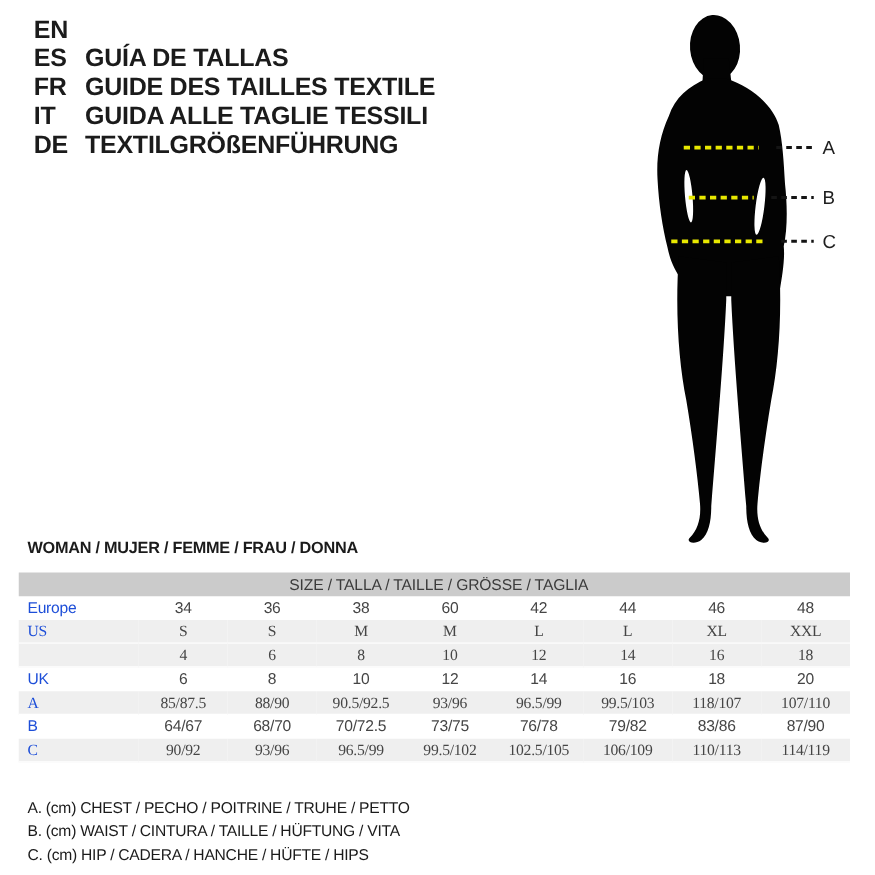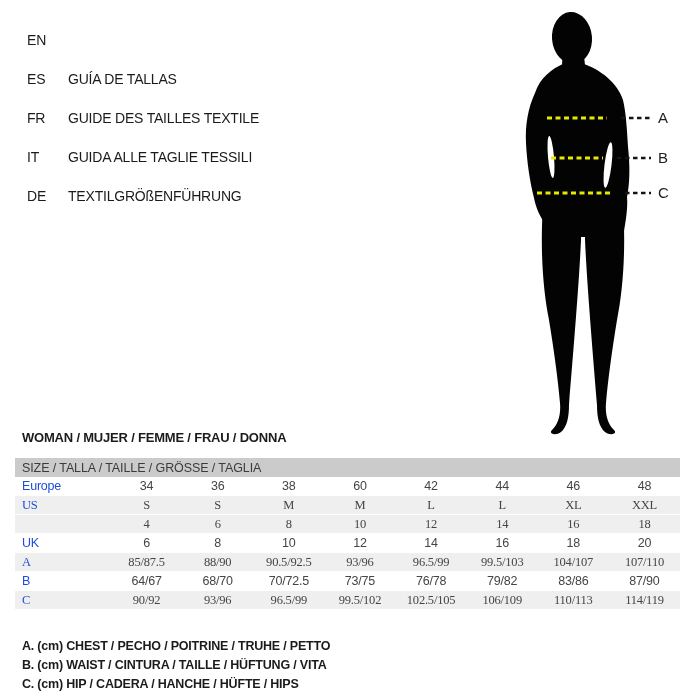--- a/index.html
+++ b/index.html
@@ -2,51 +2,51 @@
 <html style="--dash-yellow: #e8e800; --dash-black: #141414; --header-bg: #cbcbcb; --stripe-bg: #efefef;"><head>
 <meta charset="utf-8">
 <style>
   html,body{margin:0;padding:0;background:#fff;}
   #page{
     position:relative;width:700px;height:700px;background:#ffffff;overflow:hidden;
     font-family:"Liberation Sans","DejaVu Sans",sans-serif;color:#1b1b1b;
   }
   
   #lang-list{position:absolute;left:27px;top:13px;}
-  .lang-row{display:flex;line-height:23px;font-size:14px;font-weight:400;letter-spacing:-0.2px;margin-top:16px;}
+  .lang-row{display:flex;line-height:23px;font-size:20px;font-weight:700;letter-spacing:-0.2px;}
   .lang-code{width:41px;flex:0 0 41px;}
   .lang-label{white-space:nowrap;}
 
   
   #figure-wrap{position:absolute;left:495px;top:5px;width:200px;height:430px;}
   .silhouette{fill:#030303;}
   .cutout{fill:#ffffff;}
   .dash-yellow{stroke:var(--dash-yellow,#e8e800);stroke-width:3;stroke-dasharray:5 3.5;fill:none;}
   .dash-black{stroke:var(--dash-black,#141414);stroke-width:2.4;stroke-dasharray:4.5 3.5;fill:none;}
   .marker-label{font-family:"Liberation Sans","DejaVu Sans",sans-serif;font-size:15px;fill:#1e1e1e;}
 
   
   #section-heading{position:absolute;left:22px;top:430px;font-size:13px;font-weight:700;letter-spacing:-0.2px;}
 
   
   #size-table{position:absolute;left:15px;top:458px;width:665px;border-collapse:separate;border-spacing:0;table-layout:fixed;}
   #size-table th{
-    background:var(--header-bg,#cbcbcb);text-align:left;font-weight:400;font-size:12.5px;color:#3b3b3b;
+    background:var(--header-bg,#cbcbcb);text-align:center;font-weight:400;font-size:12.5px;color:#3b3b3b;
     height:19px;padding:0 0 0 7px;letter-spacing:-0.1px;
   }
   #size-table td{
     font-size:12.5px;color:#454545;height:18px;padding:0;text-align:center;
     border-bottom:1px solid #ffffff;white-space:nowrap;letter-spacing:-0.2px;
   }
   #size-table td.row-label{text-align:left;padding-left:7px;color:#1d4ed8;}
   #size-table tr.shaded td{background:var(--stripe-bg,#efefef);font-family:Liberation Serif, serif;}
 
   
   #legend{position:absolute;left:22px;top:637px;}
-  .legend-row{font-size:12.5px;font-weight:700;line-height:19px;letter-spacing:-0.2px;white-space:nowrap;}
+  .legend-row{font-size:12.5px;font-weight:400;line-height:19px;letter-spacing:-0.2px;white-space:nowrap;}
 </style>
 </head>
 <body>
 
 <div id="page">
 
   <div id="lang-list">
       <div class="lang-row">
         <span class="lang-code">EN</span>
       </div>
@@ -184,21 +184,21 @@
           <td>20</td>
         </tr>
         <tr class="shaded">
           <td class="row-label">A</td>
           <td>85/87.5</td>
           <td>88/90</td>
           <td>90.5/92.5</td>
           <td>93/96</td>
           <td>96.5/99</td>
           <td>99.5/103</td>
-          <td>104/107</td>
+          <td>118/107</td>
           <td>107/110</td>
         </tr>
         <tr>
           <td class="row-label">B</td>
           <td>64/67</td>
           <td>68/70</td>
           <td>70/72.5</td>
           <td>73/75</td>
           <td>76/78</td>
           <td>79/82</td>

